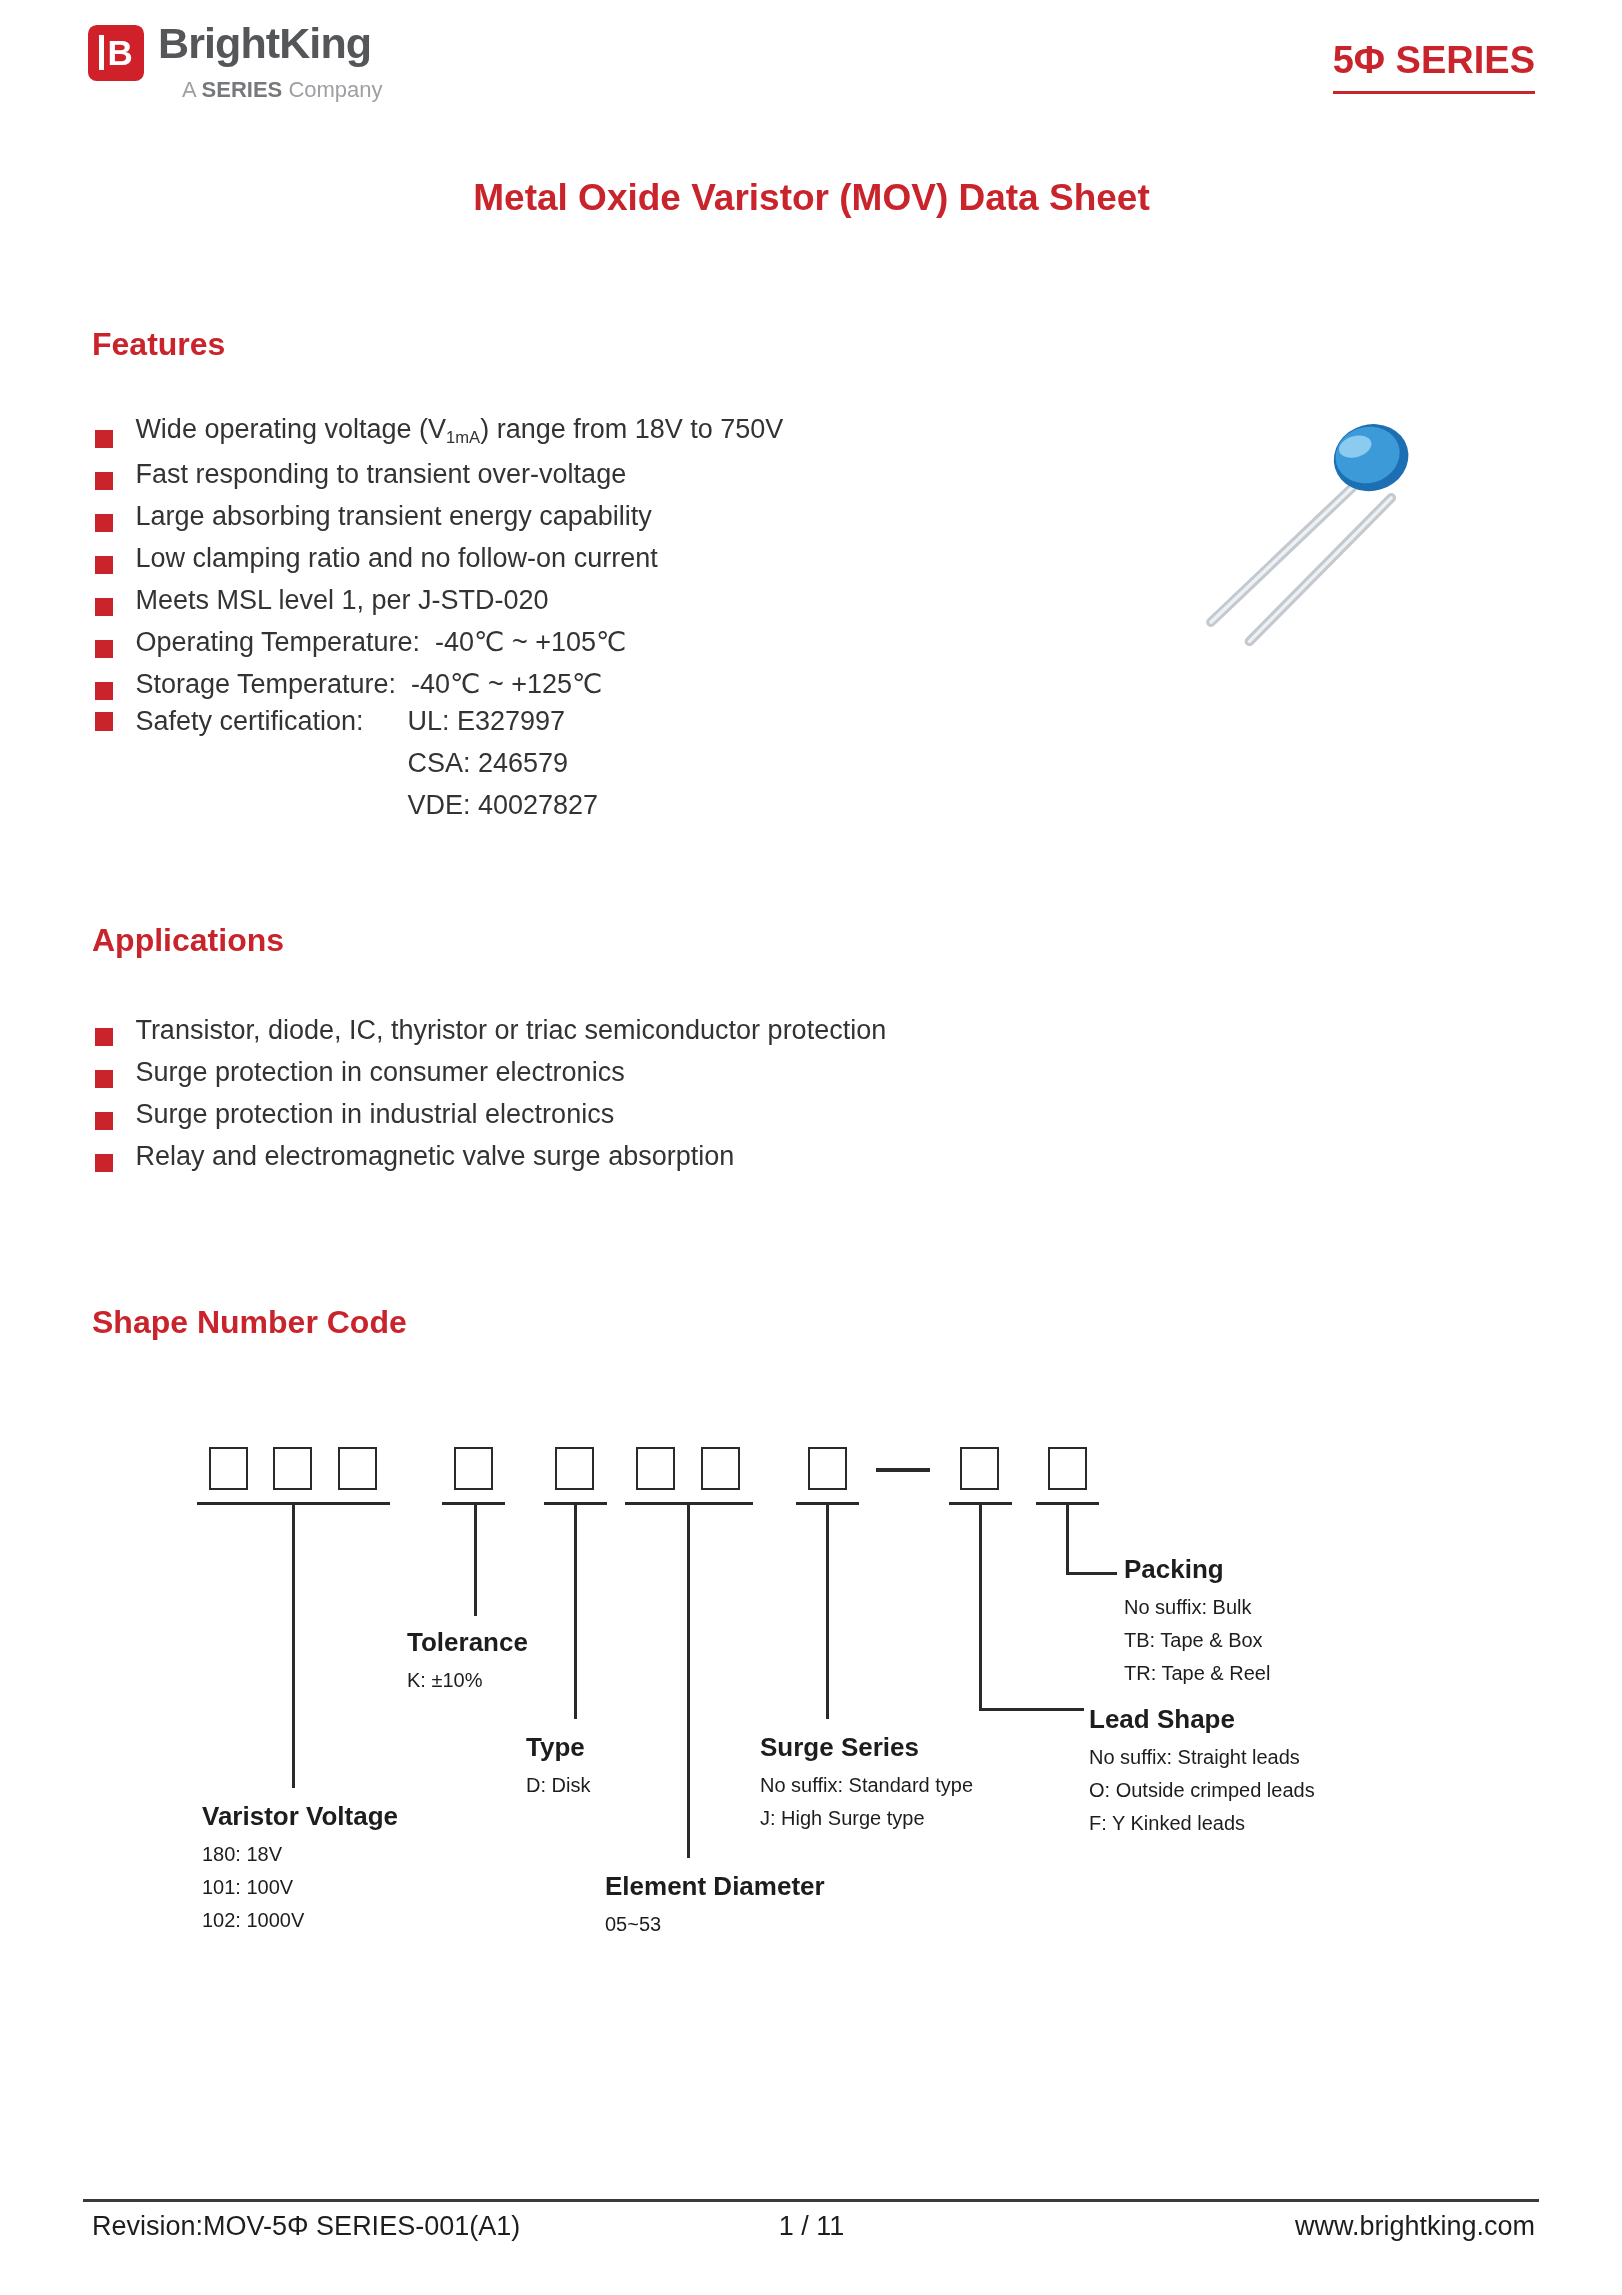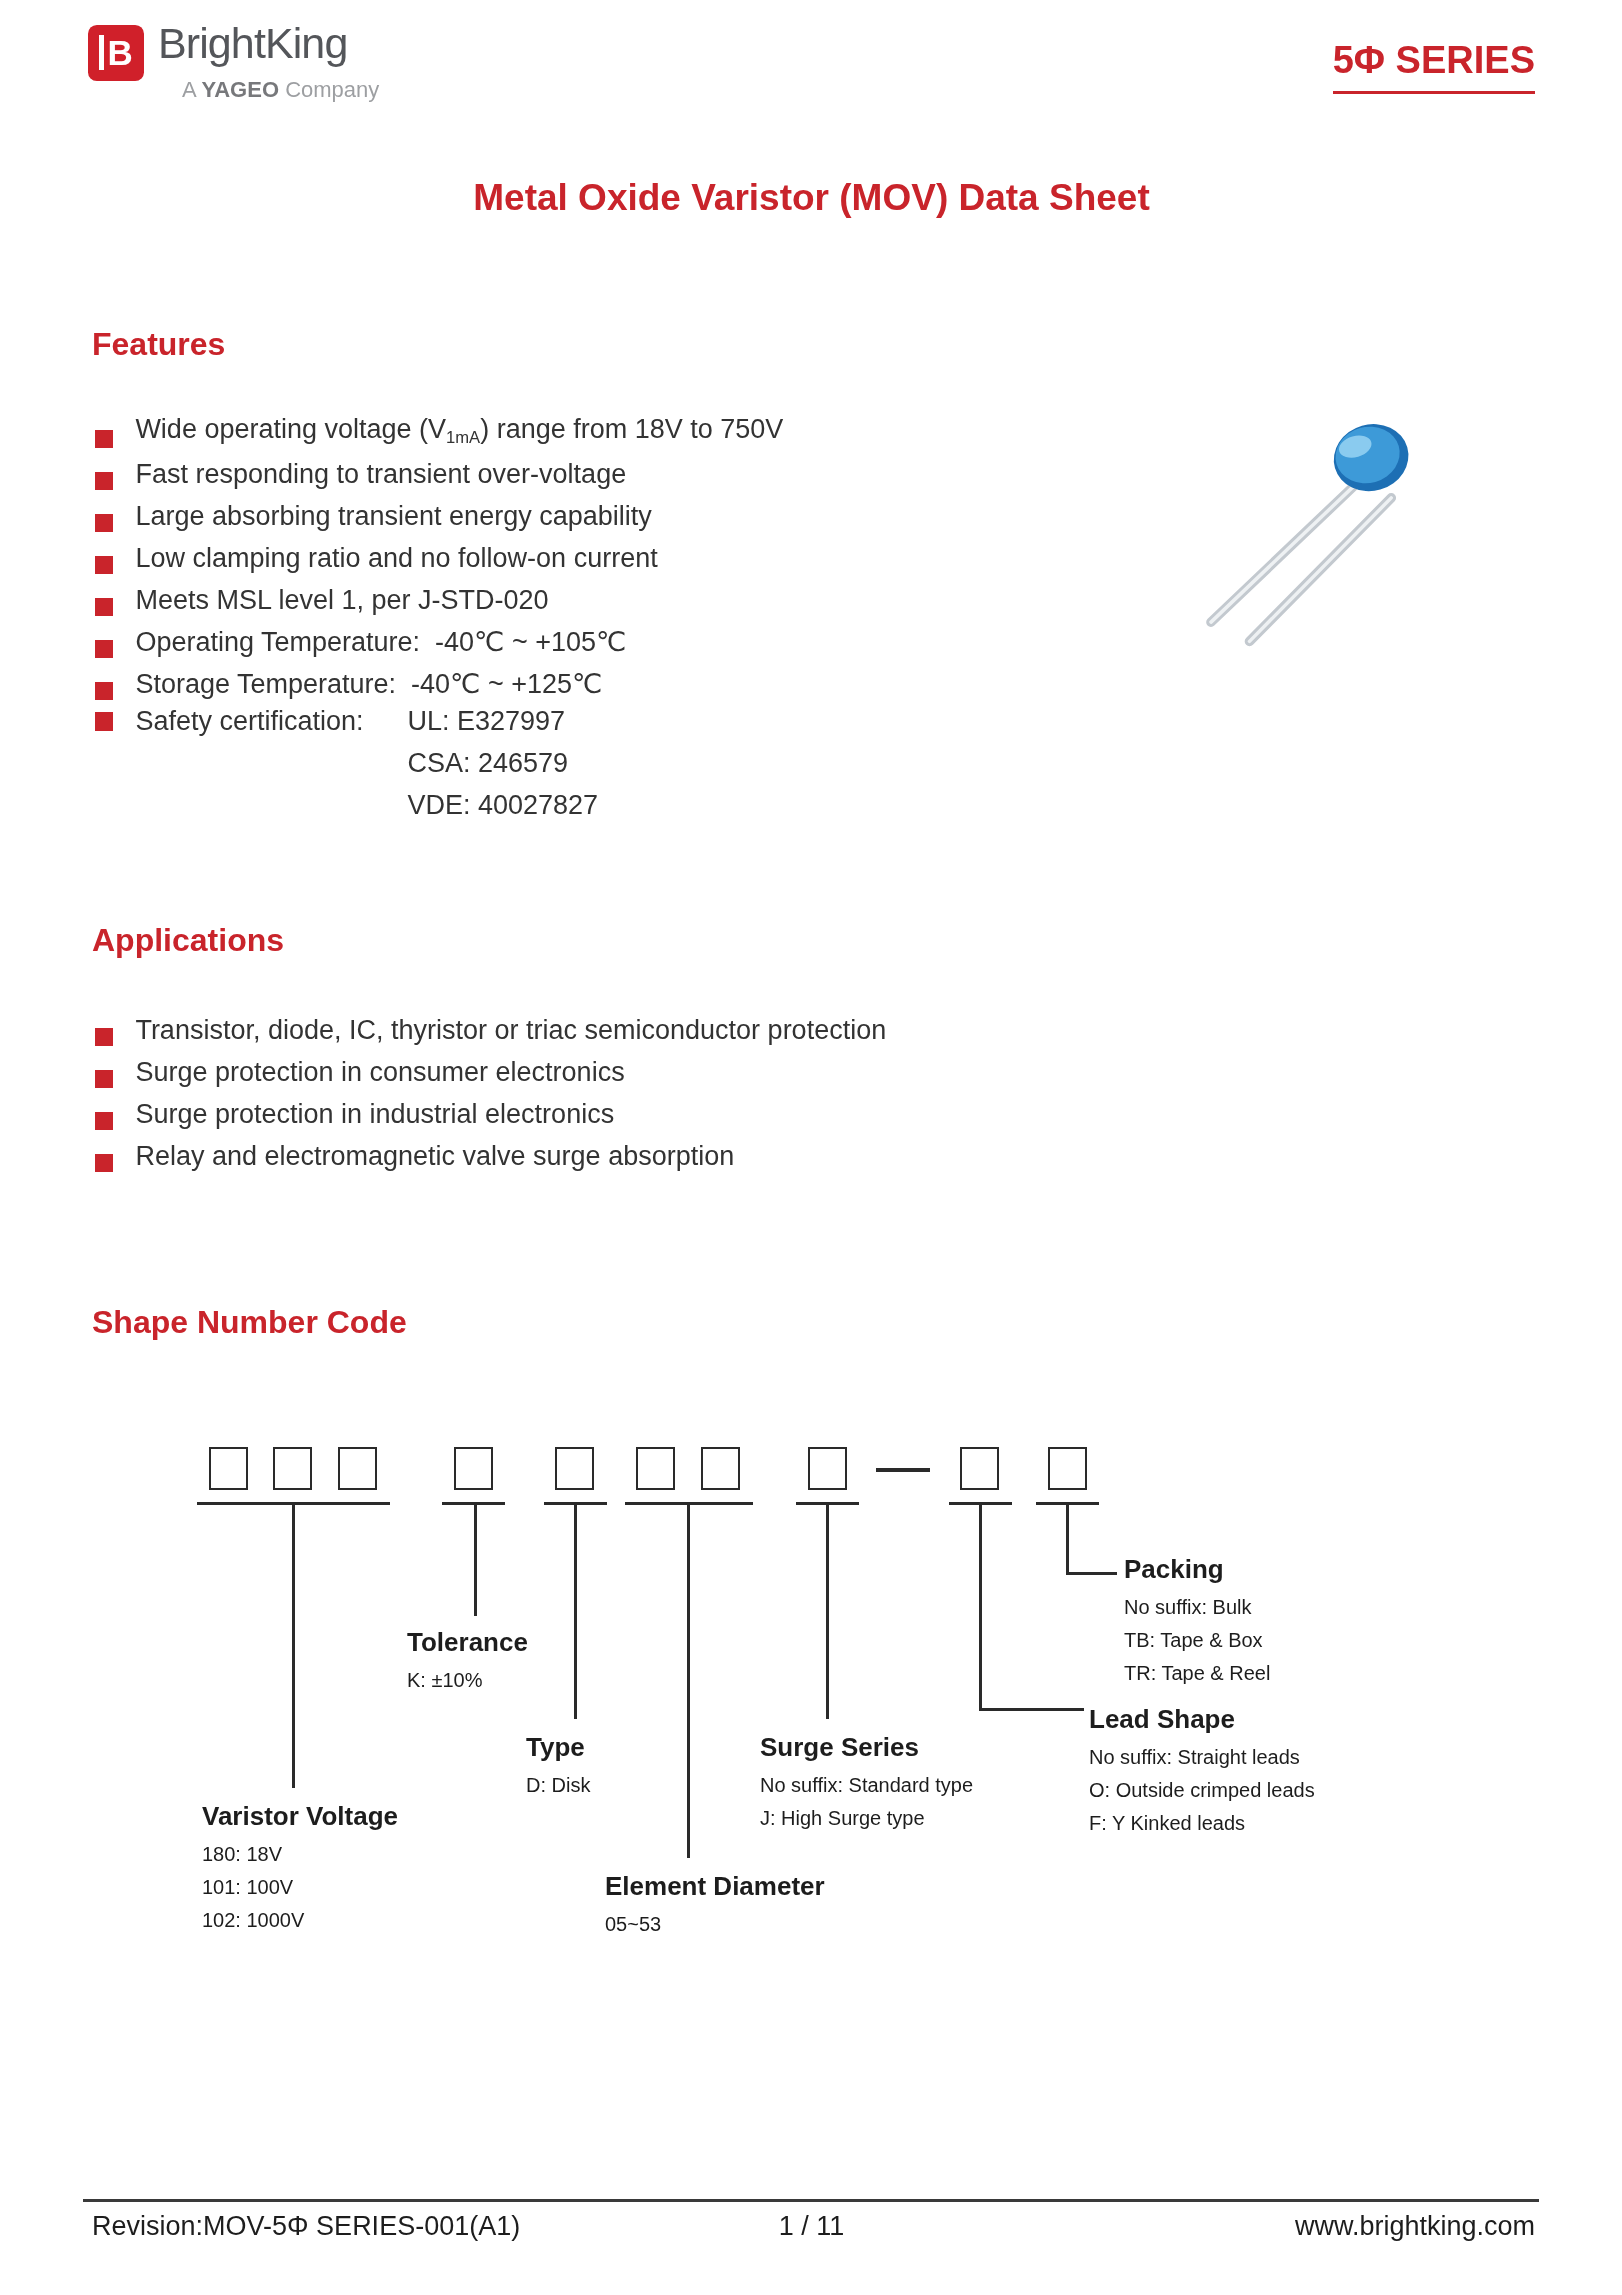--- a/index.html
+++ b/index.html
@@ -5,21 +5,21 @@
   html,body{margin:0;padding:0;background:#ffffff;}
   .page{position:relative;width:1623px;height:2295px;background:#ffffff;
         font-family:"Liberation Sans","DejaVu Sans",sans-serif;color:#333;overflow:hidden;}
   .abs{position:absolute;}
 
   
   .logo-mark{left:88px;top:24.5px;width:56px;height:56px;background:#d0202a;border-radius:8.8px;
              display:flex;align-items:center;justify-content:center;}
   .logo-mark .mark-inner{color:#fff;font-weight:bold;font-size:35px;line-height:1;
              border-left:5.3px solid #fff;padding-left:3.5px;}
-  .brand{left:158px;top:19px;font-size:43px;font-weight:normal;color:#54565a;letter-spacing:-0.9px;}
+  .brand{left:158px;top:19px;font-size:43px;font-weight:bold;color:#54565a;letter-spacing:-0.9px;}
   .tagline{left:182px;top:77px;font-size:22px;color:#9d9fa2;}
   .tagline .yageo{color:#77787b;font-weight:bold;}
   .series{top:39px;right:88px;font-size:38px;font-weight:bold;color:#c9242b;
           border-bottom:3.5px solid #c9242b;padding-bottom:8.8px;}
 
   .doc-title{left:0;right:0;top:177px;text-align:center;font-size:37px;font-weight:bold;color:#c9242b;}
 
   .section-heading{font-size:32px;font-weight:bold;color:#c9242b;}
 
   
@@ -50,21 +50,21 @@
 </style>
 </head>
 <body>
 
 <div class="page">
 
   <div class="abs logo-mark">
     <span class="mark-inner">B</span>
   </div>
   <div class="abs brand">BrightKing</div>
-  <div class="abs tagline"><span>A </span><span class="yageo">YAGEO</span><span> Company</span></div>
+  <div class="abs tagline"><span>A </span><span class="yageo">SERIES</span><span> Company</span></div>
   <div class="abs series">5Φ SERIES</div>
 
   <div class="abs doc-title">Metal Oxide Varistor (MOV) Data Sheet</div>
 
   <div class="abs section-heading" style="left:92px;top:326px;">Features</div>
 
   <div class="abs list" style="left:95px;top:406px;">
     <div class="row">
       <span class="bullet"></span>
       <span class="row-text"><span>Wide operating voltage (V</span><span class="sub">1mA</span><span>) range from 18V to 750V</span></span>

